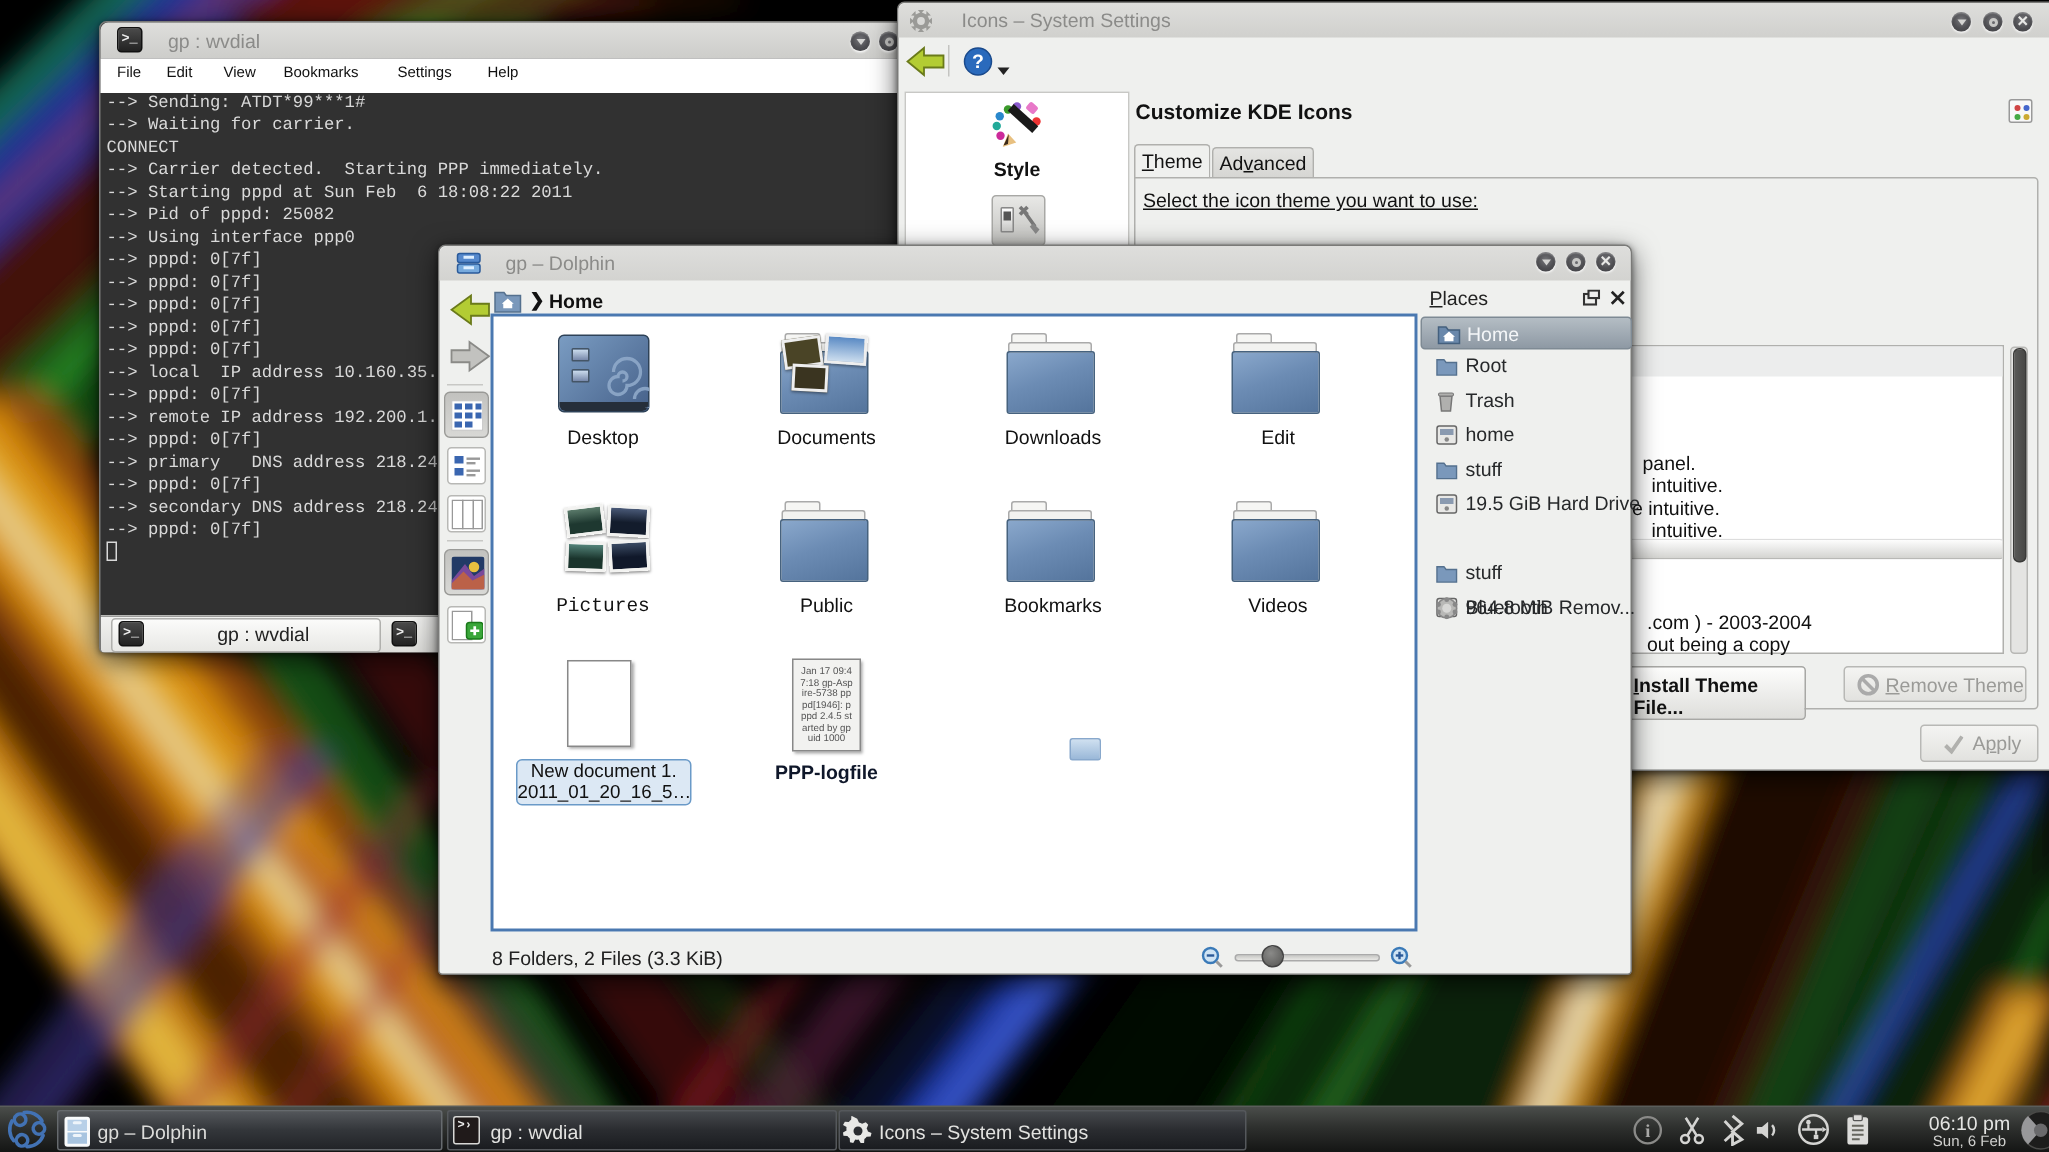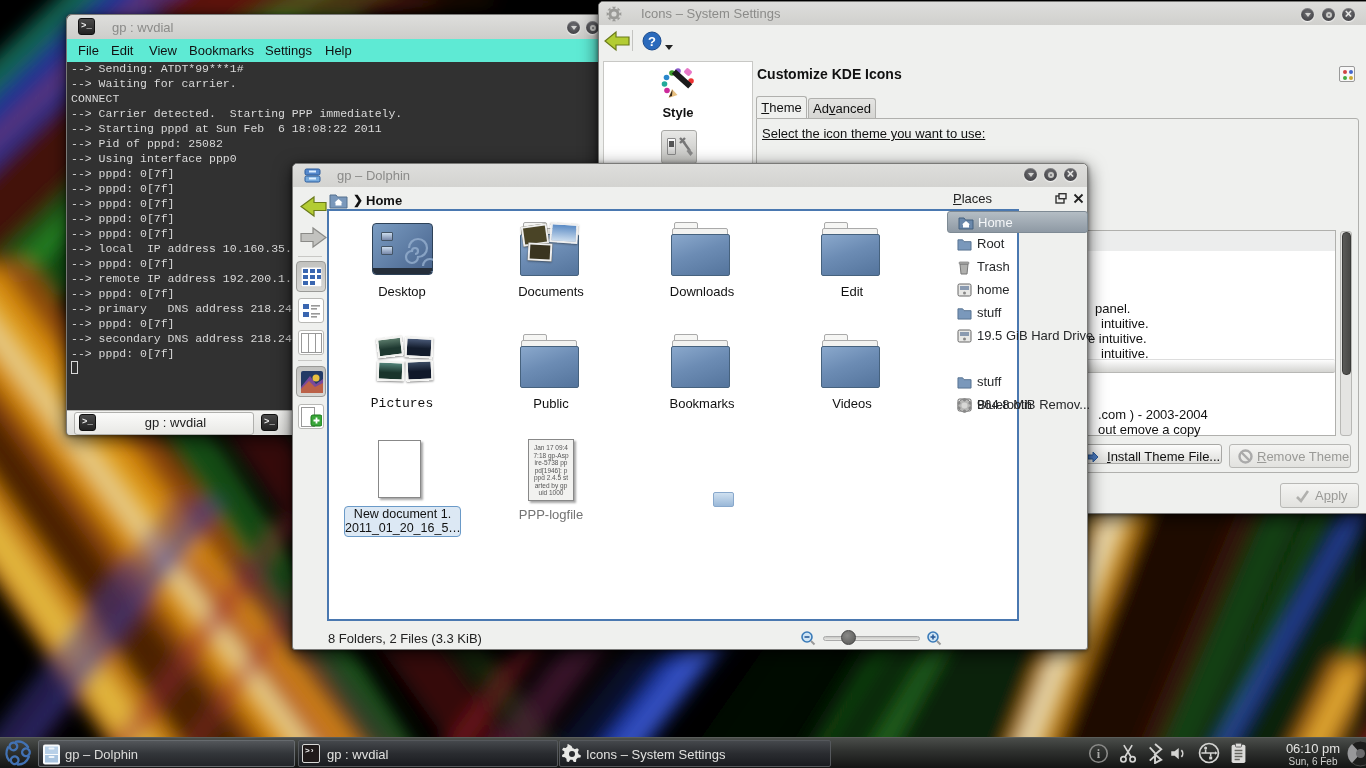--- a/index.html
+++ b/index.html
@@ -80,21 +80,21 @@
     </g>
   <rect width="1366" height="768" fill="#000" opacity=".1"></rect>
 </svg>
 
 <div class="win" id="term" style="left:66px;top:14px;width:542px;height:421px;background:#313131;border:1px solid #7a7a78;">
   <div style="position:absolute;left:0;top:0;width:100%;height:24px;background:linear-gradient(#dededc,#cdcdca);border-radius:5px 5px 0 0;"></div>
   <div style="position:absolute;left:11px;top:3px;width:17px;height:17px;background:linear-gradient(#4a4a4a,#222);border-radius:3px;border:1px solid #111;color:#eee;font-size:9px;font-weight:bold;text-align:left;padding:2px 0 0 2px;font-family:'Liberation Mono',monospace;">&gt;_</div>
   <div class="ttext" style="left:45px;top:5px;">gp : wvdial</div>
   <div class="tbtn" style="left:500px;top:6px;"></div>
   <div class="tbtn mx" style="left:519px;top:6px;"></div>
-  <div style="position:absolute;left:0;top:24px;width:100%;height:23px;background:#5eead4;font-size:13px;color:#111;">
+  <div style="position:absolute;left:0;top:24px;width:100%;height:23px;background:#ffffff;font-size:10px;color:#111;">
     <span style="position:absolute;left:11px;top:4px;">File</span>
     <span style="position:absolute;left:44px;top:4px;">Edit</span>
     <span style="position:absolute;left:82px;top:4px;">View</span>
     <span style="position:absolute;left:122px;top:4px;">Bookmarks</span>
     <span style="position:absolute;left:198px;top:4px;">Settings</span>
     <span style="position:absolute;left:258px;top:4px;">Help</span>
   </div>
   <pre style="position:absolute;left:4px;top:46px;margin:0;font-family:'Liberation Mono',monospace;font-size:11.5px;line-height:15px;color:#d9d9d9;">--&gt; Sending: ATDT*99***1#
 --&gt; Waiting for carrier.
 CONNECT
@@ -185,27 +185,27 @@
   <div style="position:absolute;left:163px;top:124px;font-size:13px;color:#111;text-decoration:underline;">Select the icon theme you want to use:</div>
 
   <div style="position:absolute;left:163px;top:228px;width:574px;height:206px;border:1px solid #b0b0ad;background:#fff;">
     <div style="position:absolute;left:0;top:0;width:100%;height:20px;background:#eceded;"></div>
     <div style="position:absolute;left:332px;top:70px;font-size:13px;color:#111;">panel.</div>
     <div style="position:absolute;left:338px;top:85px;font-size:13px;color:#111;">intuitive.</div>
     <div style="position:absolute;left:325px;top:100px;font-size:13px;color:#111;">e intuitive.</div>
     <div style="position:absolute;left:338px;top:115px;font-size:13px;color:#111;">intuitive.</div>
     <div style="position:absolute;left:0px;top:128px;width:100%;height:14px;background:linear-gradient(#fdfdfd,#d4d4d1);border-top:1px solid #ddd;border-bottom:1px solid #b8b8b5;border-radius:2px;"></div>
     <div style="position:absolute;left:335px;top:176px;font-size:13px;color:#111;">.com ) - 2003-2004</div>
-    <div style="position:absolute;left:335px;top:191px;font-size:13px;color:#111;">out emove a copy</div>
+    <div style="position:absolute;left:335px;top:191px;font-size:13px;color:#111;">out being a copy</div>
   </div>
   <div style="position:absolute;left:741px;top:229px;width:12px;height:205px;background:#e4e4e2;border:1px solid #b8b8b5;border-radius:3px;">
     <div style="position:absolute;left:0.5px;top:0px;width:9px;height:143px;background:linear-gradient(90deg,#5a5a58,#484846);border:1px solid #3a3a38;border-radius:4px;"></div>
   </div>
 
-  <div style="position:absolute;left:474px;top:442px;width:149px;height:20px;background:linear-gradient(#fdfdfc,#dededb);border:1px solid #a8a8a5;border-radius:3px;font-size:13px;color:#111;">
+  <div style="position:absolute;left:456px;top:442px;width:149px;height:36px;background:linear-gradient(#fdfdfc,#dededb);border:1px solid #a8a8a5;border-radius:3px;font-size:13px;color:#111;font-weight:bold;">
     <svg style="position:absolute;left:12px;top:5px;" width="14" height="14" viewBox="0 0 14 14">
         <path d="M2 5 h5 v-3 l5 5 -5 5 v-3 h-5 z" fill="#4a7ac0" stroke="#2a5a9a"></path>
       </svg>
     <span style="position:absolute;left:33px;top:4px;"><span style="text-decoration:underline">I</span>nstall Theme File...</span>
   </div>
   <div style="position:absolute;left:630px;top:442px;width:122px;height:24px;background:linear-gradient(#f4f4f2,#e2e2df);border:1px solid #b8b8b5;border-radius:3px;font-size:13px;color:#9a9a97;">
     <svg style="position:absolute;left:8px;top:4px;" width="15" height="15" viewBox="0 0 15 15">
         <circle cx="7.5" cy="7.5" r="6" fill="none" stroke="#aaa" stroke-width="2.4"></circle>
         <path d="M3 3 L12 12" stroke="#aaa" stroke-width="2.4"></path>
       </svg>
@@ -292,21 +292,21 @@
       </svg>
   </div>
   <div style="position:absolute;left:5px;top:240px;width:26px;height:25px;background:#fff;border:1px solid #b8b8b5;border-radius:3px;">
     <svg style="position:absolute;left:2px;top:2px;" width="21" height="20" viewBox="0 0 21 20">
         <rect x="0.5" y="0.5" width="13" height="19" fill="#fff" stroke="#999"></rect>
         <rect x="10" y="8" width="11" height="11" rx="2" fill="#3aa63a" stroke="#1a7a1a"></rect>
         <path d="M15.5 10.5 v6 M12.5 13.5 h6" stroke="#fff" stroke-width="1.8"></path>
       </svg>
   </div>
 
-  <div style="position:absolute;left:34px;top:45px;width:692px;height:412px;background:#fff;border:2px solid #4a78b0;">
+  <div style="position:absolute;left:34px;top:45px;width:618px;height:412px;background:#fff;border:2px solid #4a78b0;">
 
     <div style="position:absolute;left:43px;top:12px;width:61px;height:52px;border-radius:4px;background:linear-gradient(135deg,#7a9cc2,#46618a);border:1px solid #2e4258;">
       <div style="position:absolute;left:0;bottom:0;width:100%;height:6px;background:#252e3a;border-radius:0 0 4px 4px;"></div>
       <div style="position:absolute;left:8px;top:8px;width:12px;height:9px;background:linear-gradient(#cde,#78a);border:1px solid #456;border-radius:1px;"></div>
       <div style="position:absolute;left:8px;top:22px;width:12px;height:9px;background:linear-gradient(#cde,#78a);border:1px solid #456;border-radius:1px;"></div>
       <svg style="position:absolute;left:20px;top:2px;" width="40" height="46" viewBox="0 0 40 46">
           <g fill="none" stroke="#92accc" stroke-width="2.2" opacity=".85">
             <path d="M16 22 a9 9 0 1 1 9 9 a6 6 0 1 1 -6 -6 a3 3 0 1 1 3 3"></path>
             <path d="M30 40 a7 7 0 1 1 7 7"></path>
           </g>
@@ -366,21 +366,21 @@
       <div style="position:absolute;left:0px;top:13px;width:59px;height:42px;background:linear-gradient(160deg,#8aa8cc 0%,#6c8cb4 45%,#54749c 100%);border:1px solid #46627e;border-radius:2px;"></div>
     </div>
     <div style="position:absolute;left:443px;top:185px;width:160px;text-align:center;font-size:13px;color:#111;">Videos</div>
 
     <div style="position:absolute;left:49px;top:229px;width:43px;height:58px;background:#fff;border:1px solid #888;box-shadow:1.5px 1.5px 2px rgba(0,0,0,.35);"></div>
     <div style="position:absolute;left:15px;top:295px;width:117px;height:31px;background:#dce8f4;border:1px solid #6a9ac8;border-radius:4px;font-size:12.5px;color:#111;text-align:center;line-height:13.5px;padding-top:1px;">New document 1.<br>2011_01_20_16_5…</div>
 
     <div style="position:absolute;left:199px;top:228px;width:46px;height:62px;background:#f2f2f0;border:1px solid #888;box-shadow:1.5px 1.5px 2px rgba(0,0,0,.35);overflow:hidden;">
       <div style="margin:4px 2px;font-size:6.5px;line-height:7.5px;color:#555;font-family:'Liberation Sans';text-align:center;">Jan 17 09:4<br>7:18 gp-Asp<br>ire-5738 pp<br>pd[1946]: p<br>ppd 2.4.5 st<br>arted by gp<br>uid 1000</div>
     </div>
-    <div style="position:absolute;left:142px;top:296px;width:160px;text-align:center;font-size:13px;color:#737373;">PPP-logfile</div>
+    <div style="position:absolute;left:142px;top:296px;width:160px;text-align:center;font-size:13px;color:#0f172a;font-weight:bold;">PPP-logfile</div>
 
     <div style="position:absolute;left:384px;top:281px;width:21px;height:15px;background:linear-gradient(#cfe0f0,#9ab8d8);border:1px solid #88a8cc;border-radius:2px;"></div>
   </div>
 
   <div style="position:absolute;left:35px;top:467px;font-size:13px;color:#222;">8 Folders, 2 Files (3.3 KiB)</div>
   <svg style="position:absolute;left:507px;top:466px;" width="16" height="16" viewBox="0 0 16 16">
       <circle cx="7" cy="7" r="5" fill="#cfe4f4" stroke="#3a7ab8" stroke-width="1.6"></circle>
       <line x1="4.5" y1="7" x2="9.5" y2="7" stroke="#2a5a98" stroke-width="1.6"></line>
       <line x1="11" y1="11" x2="14.5" y2="14.5" stroke="#999" stroke-width="2"></line>
     </svg>

